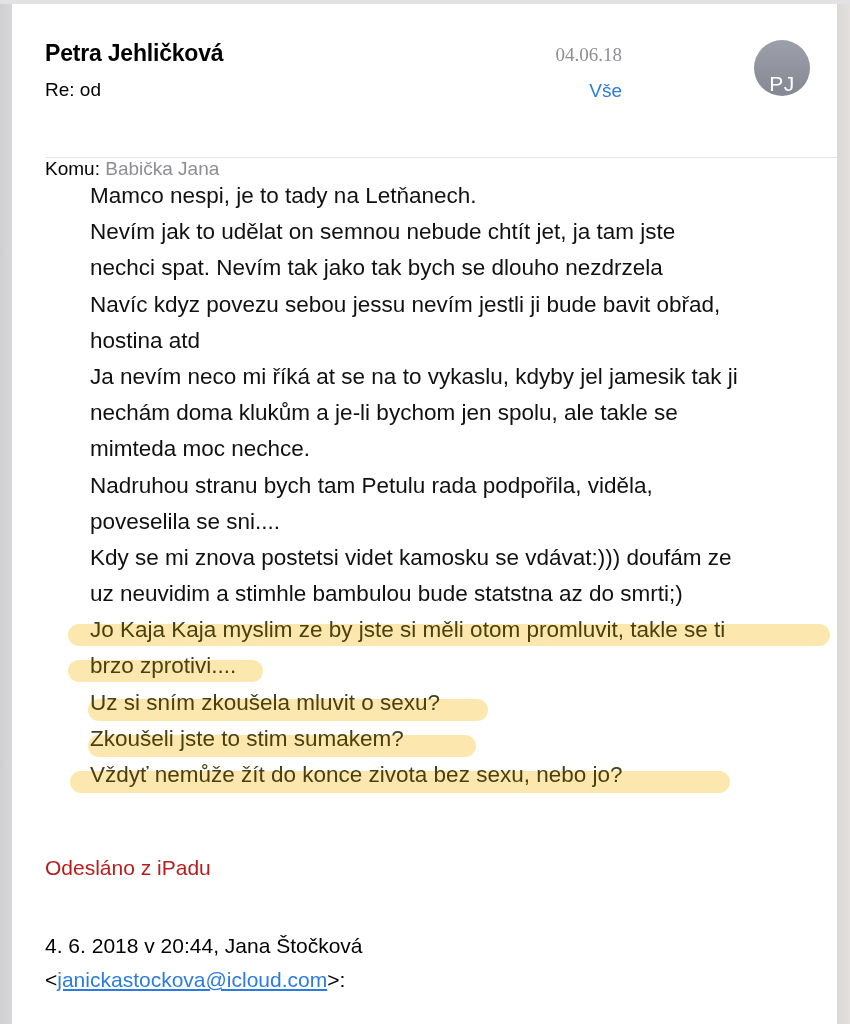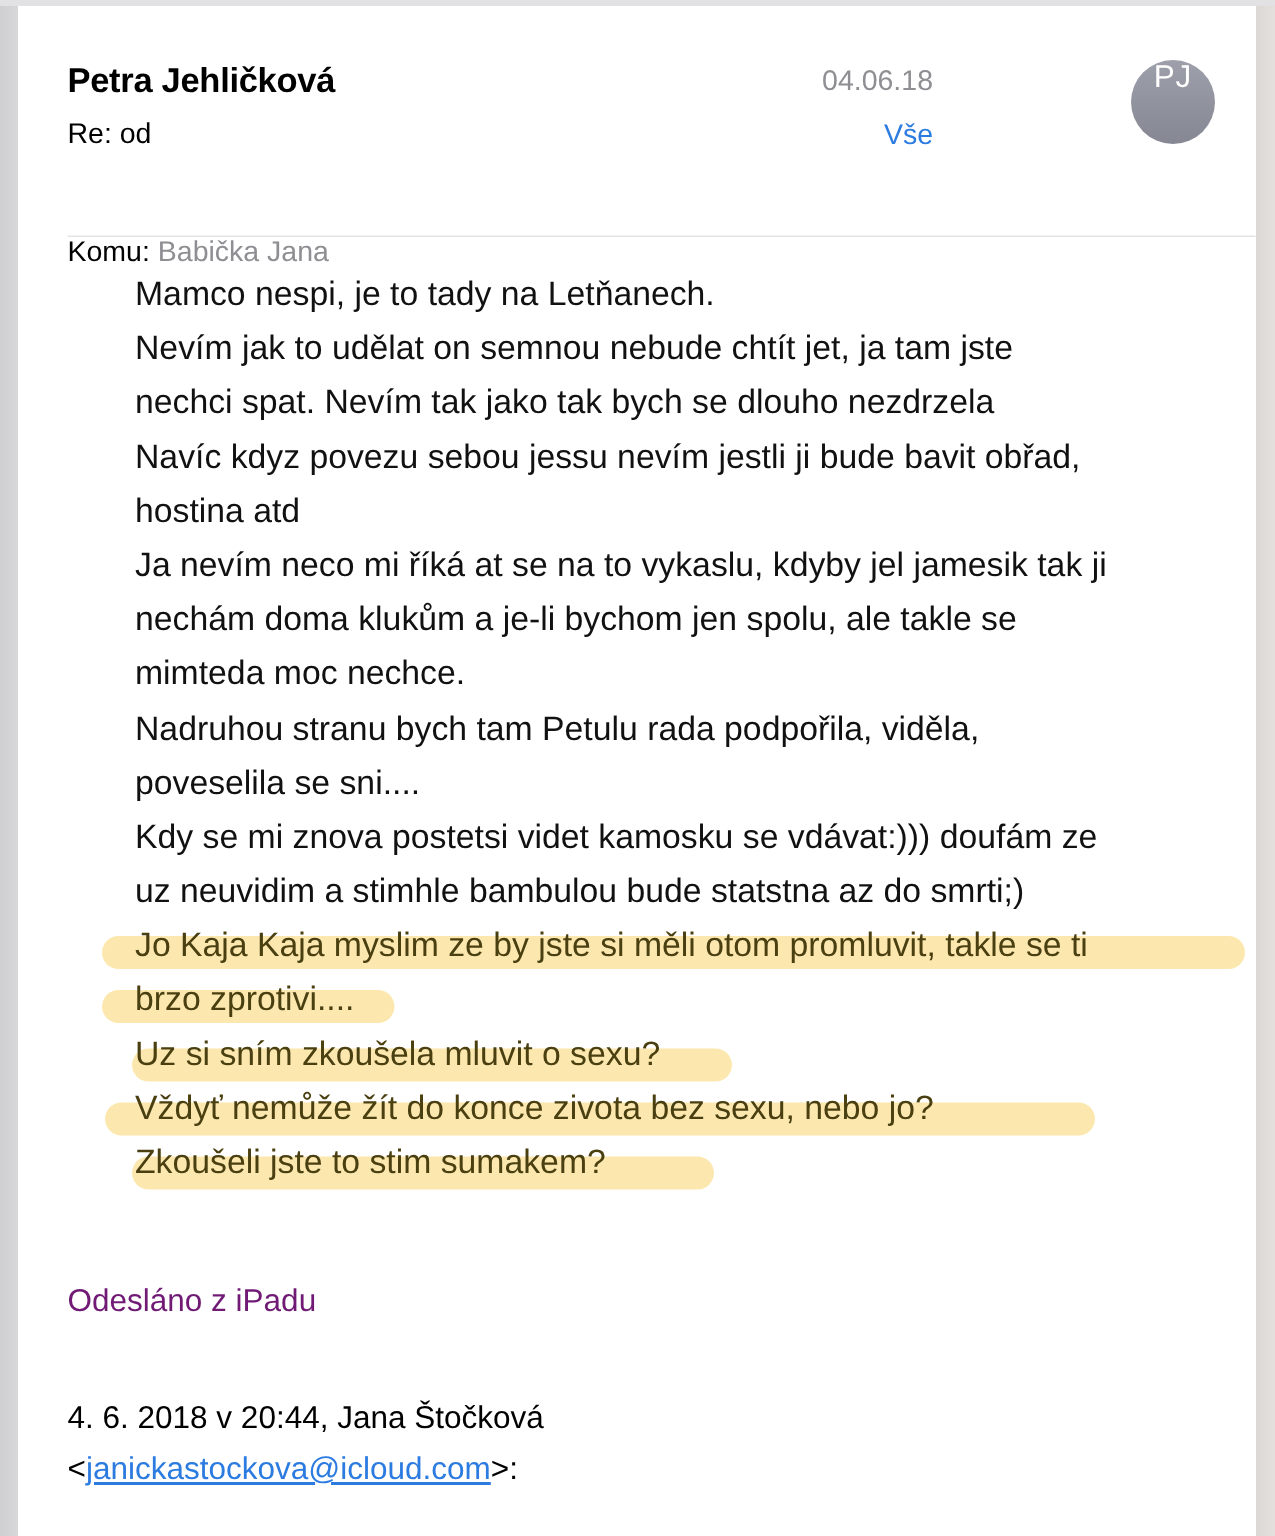--- a/index.html
+++ b/index.html
@@ -56,38 +56,39 @@
     margin-top: 44px;
   }
   .recipient-name {
     color: #8e8e93;
   }
   .date {
     position: absolute;
     right: 110px; top: 40px;
     font-size: 19px;
     color: #8e8e93;
+    font-family: Liberation Serif, serif;
   }
   .all-link {
     position: absolute;
     right: 110px; top: 76px;
     font-size: 19px;
     color: #2b7be0;
     cursor: pointer;
   }
   .avatar {
     position: absolute;
     left: 742px; top: 36px;
     width: 56px; height: 56px;
     border-radius: 50%;
     background: linear-gradient(180deg, #9da0aa, #858893);
     color: #ffffff;
     font-size: 21px;
     display: flex;
-    align-items: flex-start;
+    align-items: flex-end;
     justify-content: center;
     letter-spacing: 0.5px;
   }
   .separator {
     position: absolute;
     left: 33px; top: 153px;
     width: 792px; height: 1px;
     background: #e4e4e6;
   }
   .body {
@@ -116,21 +117,21 @@
     z-index: 0;
   }
   .line span.txt {
     position: relative;
     z-index: 1;
   }
   .signature {
     position: absolute;
     left: 33px; top: 852px;
     font-size: 21px;
-    color: #701a75;
+    color: #b91c1c;
   }
   .quote-head {
     position: absolute;
     left: 33px; top: 925px;
     font-size: 21px;
     color: #000;
     line-height: 34px;
   }
   .email-link {
     color: #2b7be0;
@@ -170,22 +171,22 @@
       <div class="line"><span class="txt">Ja nevím neco mi říká at se na to vykaslu, kdyby jel jamesik tak ji</span></div>
       <div class="line"><span class="txt">nechám doma klukům a je-li bychom jen spolu, ale takle se</span></div>
       <div class="line"><span class="txt">mimteda moc nechce.</span></div>
       <div class="line"><span class="txt">Nadruhou stranu bych tam Petulu rada podpořila, viděla,</span></div>
       <div class="line"><span class="txt">poveselila se sni....</span></div>
       <div class="line"><span class="txt">Kdy se mi znova postetsi videt kamosku se vdávat:))) doufám ze</span></div>
       <div class="line"><span class="txt">uz neuvidim a stimhle bambulou bude statstna az do smrti;)</span></div>
       <div class="line hl"><div class="hl-stroke" style="left: -22px; top: 12px; width: 762px;"></div><span class="txt">Jo Kaja Kaja myslim ze by jste si měli otom promluvit, takle se ti</span></div>
       <div class="line hl"><div class="hl-stroke" style="left: -22px; top: 12px; width: 195px;"></div><span class="txt">brzo zprotivi....</span></div>
       <div class="line hl"><div class="hl-stroke" style="left: -2px; top: 14px; width: 400px;"></div><span class="txt">Uz si sním zkoušela mluvit o sexu?</span></div>
+      <div class="line hl"><div class="hl-stroke" style="left: -2px; top: 14px; width: 388px;"></div><span class="txt">Zkoušeli jste to stim sumakem?</span></div>
       <div class="line hl"><div class="hl-stroke" style="left: -20px; top: 14px; width: 660px;"></div><span class="txt">Vždyť nemůže žít do konce zivota bez sexu, nebo jo?</span></div>
-      <div class="line hl"><div class="hl-stroke" style="left: -2px; top: 14px; width: 388px;"></div><span class="txt">Zkoušeli jste to stim sumakem?</span></div>
     </div>
 
   <div class="signature">Odesláno z iPadu</div>
 
   <div class="quote-head">
     <div>4. 6. 2018 v 20:44, Jana Štočková</div>
     <div><span>&lt;</span><span class="email-link">janickastockova@icloud.com</span><span>&gt;:</span></div>
   </div>
 
 </div>

